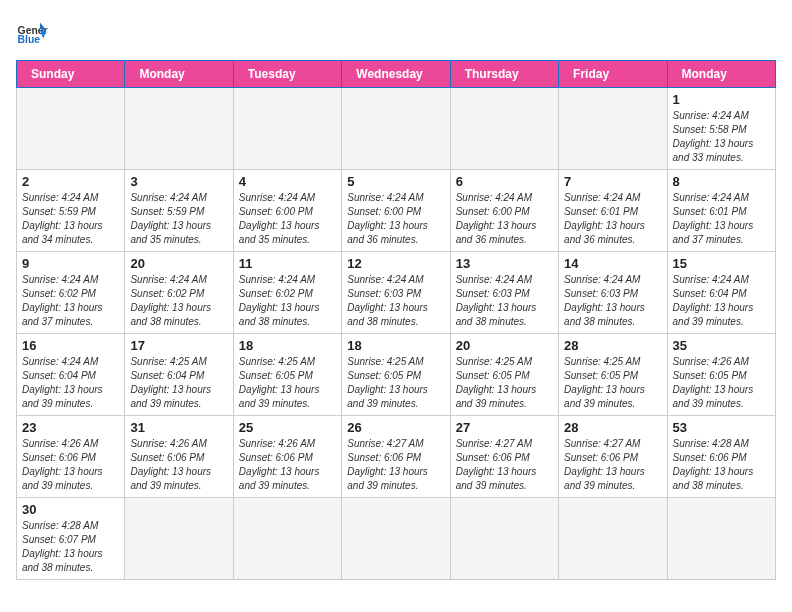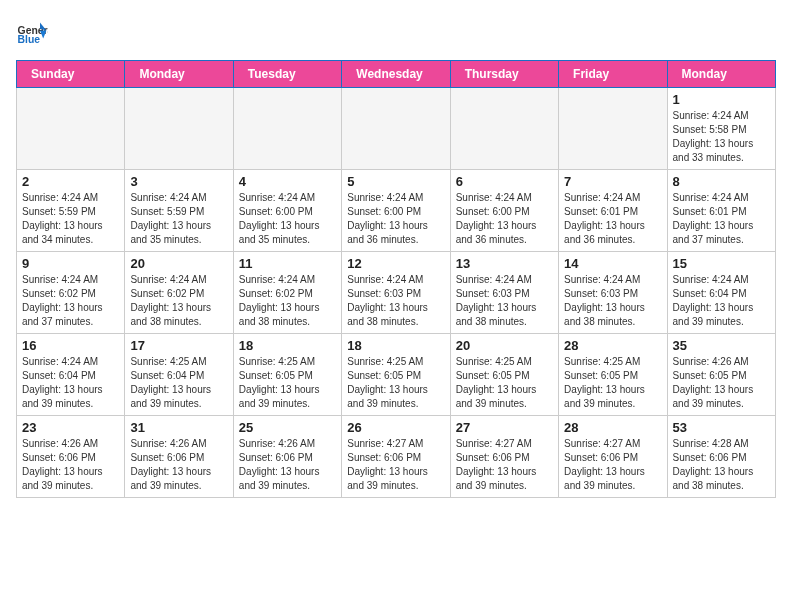--- a/index.html
+++ b/index.html
@@ -67,20 +67,21 @@
       font-size: 13px;
       font-weight: bold;
       color: #222;
       display: block;
       margin-bottom: 2px;
     }
     .day-info {
       font-size: 10px;
       color: #333;
       line-height: 1.4;
+      font-style: italic;
     }
     .last-row td {
       border-bottom: 1px solid #ccc;
     }
   </style>
 </head>
 <body>
 
 <div class="header-area">
   <div class="logo">
@@ -293,14 +294,28 @@
 Sunset: 6:06 PM
 Daylight: 13 hours and 39 minutes.</div>
         </td>
         <td>
           <span class="day-number">53</span>
           <div class="day-info">Sunrise: 4:28 AM
 Sunset: 6:06 PM
 Daylight: 13 hours and 38 minutes.</div>
         </td>
       </tr>
+      <tr class="last-row">
+        <td>
+          <span class="day-number">30</span>
+          <div class="day-info">Sunrise: 4:28 AM
+Sunset: 6:07 PM
+Daylight: 13 hours and 38 minutes.</div>
+        </td>
+        <td class="empty"></td>
+        <td class="empty"></td>
+        <td class="empty"></td>
+        <td class="empty"></td>
+        <td class="empty"></td>
+        <td class="empty"></td>
+      </tr>
     </tbody>
 </table>
 
 </body></html>

